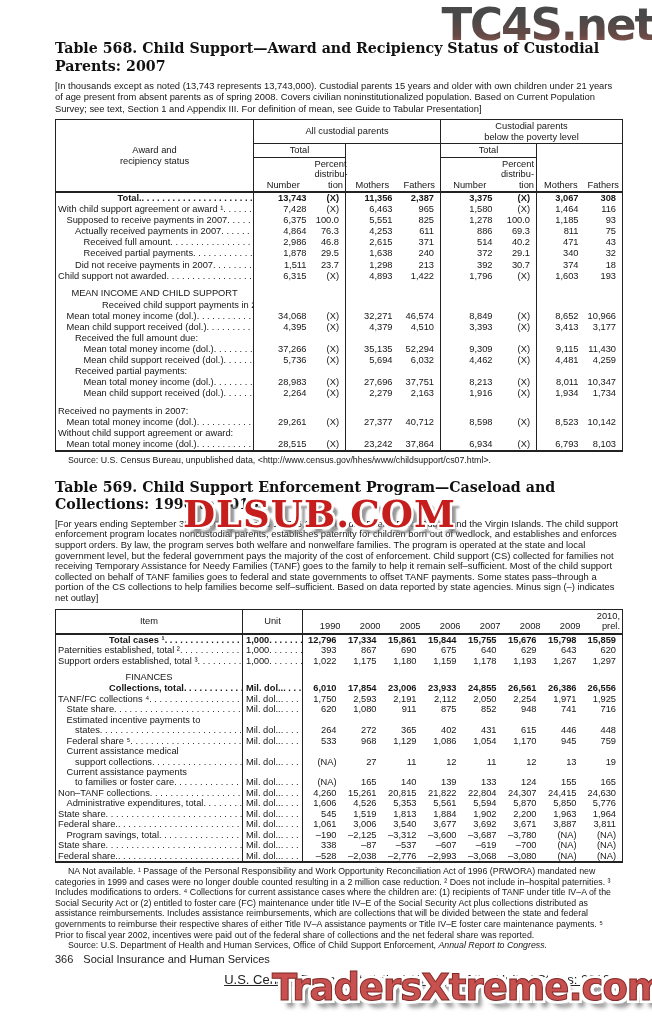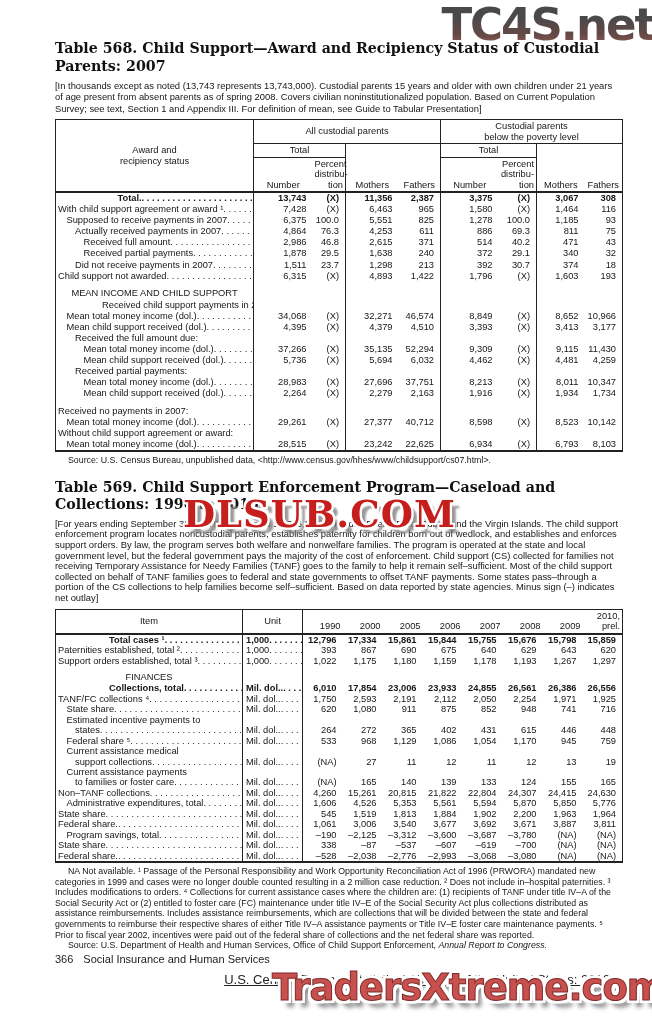--- a/index.html
+++ b/index.html
@@ -453,21 +453,21 @@
           <tr>
             <td class="stub">
               <div class="srow" style="padding-left: 10.5px;">
                 <span class="lbl">Mean total money income (dol.)</span>
                 <span class="lead"></span>
               </div>
             </td>
             <td class="num bl">28,515</td>
             <td class="num">(X)</td>
             <td class="num bl">23,242</td>
-            <td class="num">22,625</td>
+            <td class="num">37,864</td>
             <td class="num bl">6,934</td>
             <td class="num">(X)</td>
             <td class="num bl">6,793</td>
             <td class="num">8,103</td>
           </tr>
         </tbody>
     </table>
 
     <div class="fn">
       <p>Source: U.S. Census Bureau, unpublished data, &lt;http://www.census.gov/hhes/www/childsupport/cs07.html&gt;.</p>

